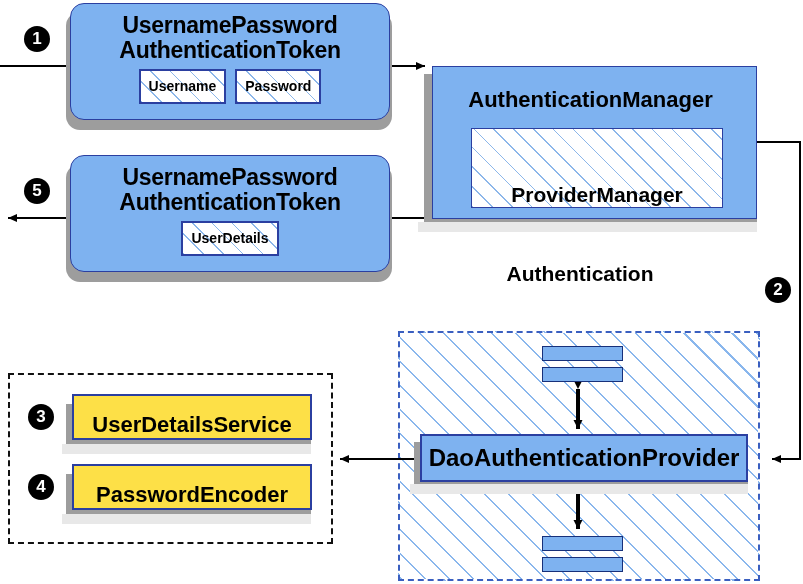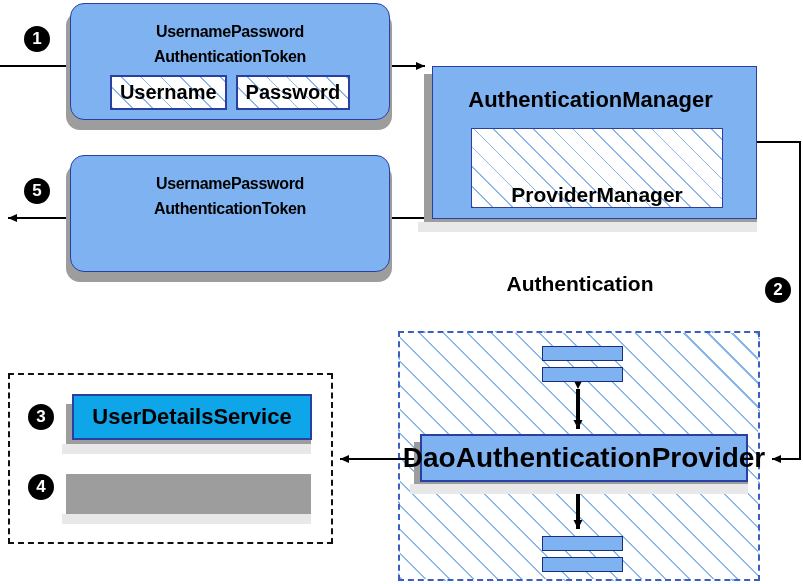--- a/index.html
+++ b/index.html
@@ -49,38 +49,38 @@
     border: 1px solid #2b3fa0;
     border-radius: 14px;
     display: flex;
     flex-direction: column;
     align-items: center;
     justify-content: flex-start;
   }
   .token-title {
     color: #000;
     font-weight: bold;
-    font-size: 16px;
+    font-size: 23px;
     line-height: 25px;
     text-align: center;
-    padding-top: 15px;
+    padding-top: 9px;
     letter-spacing: -0.3px;
     white-space: nowrap;
   }
   .token-fields {
     display: flex;
     gap: 9px;
     margin-top: 6px;
   }
   .field-chip {
     border: 2px solid #2b3fa0;
     background: #ffffff;
     color: #000;
     font-weight: bold;
-    font-size: 20px;
+    font-size: 14px;
     line-height: 20px;
     padding: 5px 8px 6px 8px;
     text-align: center;
     white-space: nowrap;
     position: relative;
     overflow: hidden;
   }
   .field-chip span { position: relative; z-index: 2; }
 
   
@@ -168,38 +168,38 @@
   
   .dao-card {
     background: #7eb2f0;
     border: 2px solid #2b3fa0;
     display: flex;
     align-items: center;
     justify-content: center;
   }
   .dao-label {
     font-weight: bold;
-    font-size: 28px;
+    font-size: 24px;
     color: #000;
     white-space: nowrap;
   }
 
   
   .group-dashed {
     position: absolute;
     box-sizing: border-box;
     border: 2px dashed #111111;
     background: transparent;
     z-index: 4;
   }
   .svc-card {
-    background: #0ea5e9;
+    background: #fde047;
     border: 2px solid #2b3fa0;
     display: flex;
-    align-items: center;
+    align-items: flex-end;
     justify-content: center;
   }
   .svc-label {
     font-weight: bold;
     font-size: 22px;
     color: #000;
     white-space: nowrap;
   }
 
   
@@ -267,34 +267,37 @@
   </div>
   <div class="bullet" style="left:24px; top:26px;">1</div>
 
   <div class="shadow" style="left:66px; top:164px; width:326px; height:118px; border-radius:14px;"></div>
   <div class="node token-card" style="left:70px; top:155px; width:320px; height:117px;">
     <div class="token-title">
       <div>UsernamePassword</div>
       <div>AuthenticationToken</div>
     </div>
     <div class="token-fields">
+      <div class="field-chip hatch-white">
+        <span>UserDetails</span>
+      </div>
     </div>
   </div>
   <div class="bullet" style="left:24px; top:178px;">5</div>
 
   <div class="shadow" style="left:424px; top:74px; width:333px; height:155px;"></div>
   <div class="shadow soft" style="left:418px; top:222px; width:339px; height:10px;"></div>
   <div class="node mgr-card" style="left:432px; top:66px; width:325px; height:153px;">
     <div class="mgr-title">AuthenticationManager</div>
     <div class="mgr-inner hatch-white">
       <div class="mgr-inner-label">ProviderManager</div>
     </div>
   </div>
 
-  <div class="providers-label" style="left:430px; top:271px; width:300px;">
+  <div class="providers-label" style="left:430px; top:261px; width:300px;">
     <div>Authentication</div>
   </div>
 
   <div class="providers-region" style="left:398px; top:331px; width:362px; height:250px;"></div>
 
   <div class="bar" style="left:542px; top:346px; width:81px; height:15px;"></div>
   <div class="bar" style="left:542px; top:367px; width:81px; height:15px;"></div>
 
   <div class="bar" style="left:542px; top:536px; width:81px; height:15px;"></div>
   <div class="bar" style="left:542px; top:557px; width:81px; height:15px;"></div>
@@ -311,15 +314,18 @@
 
   <div class="shadow" style="left:66px; top:404px; width:245px; height:46px;"></div>
   <div class="shadow soft" style="left:62px; top:444px; width:249px; height:10px;"></div>
   <div class="node svc-card" style="left:72px; top:394px; width:240px; height:46px;">
     <div class="svc-label">UserDetailsService</div>
   </div>
   <div class="bullet" style="left:28px; top:404px;">3</div>
 
   <div class="shadow" style="left:66px; top:474px; width:245px; height:46px;"></div>
   <div class="shadow soft" style="left:62px; top:514px; width:249px; height:10px;"></div>
+  <div class="node svc-card" style="left:72px; top:464px; width:240px; height:46px;">
+    <div class="svc-label">PasswordEncoder</div>
+  </div>
   <div class="bullet" style="left:28px; top:474px;">4</div>
 
 </div>
 
 </body></html>

